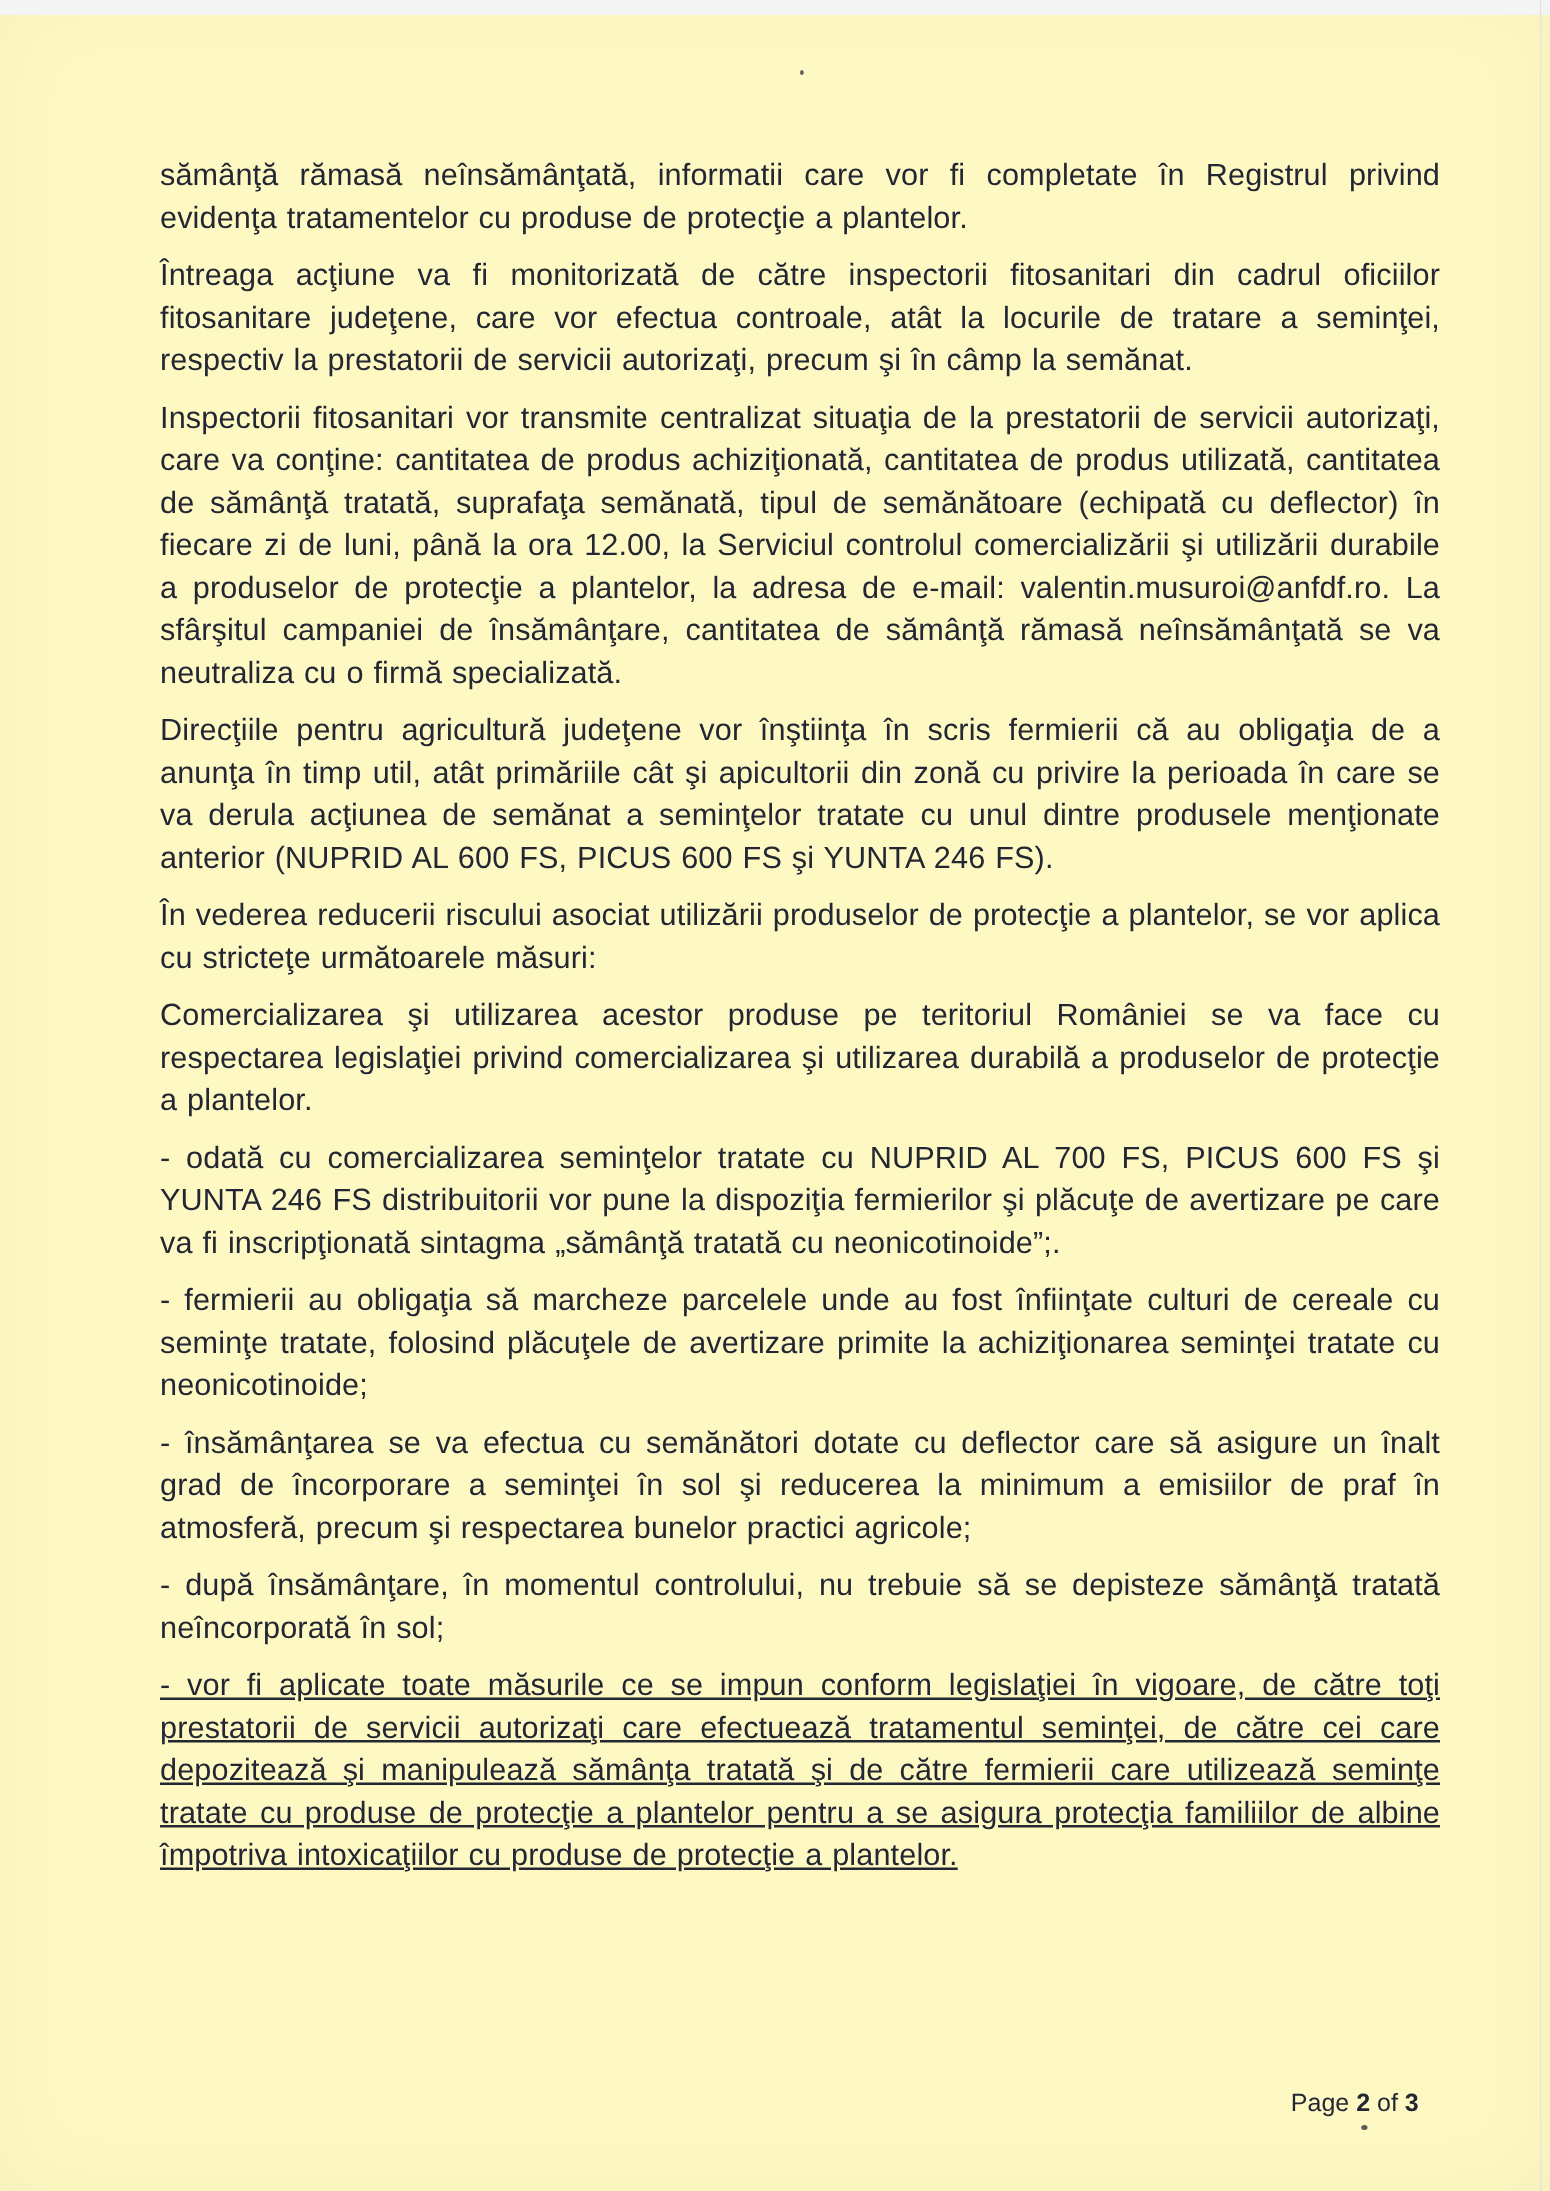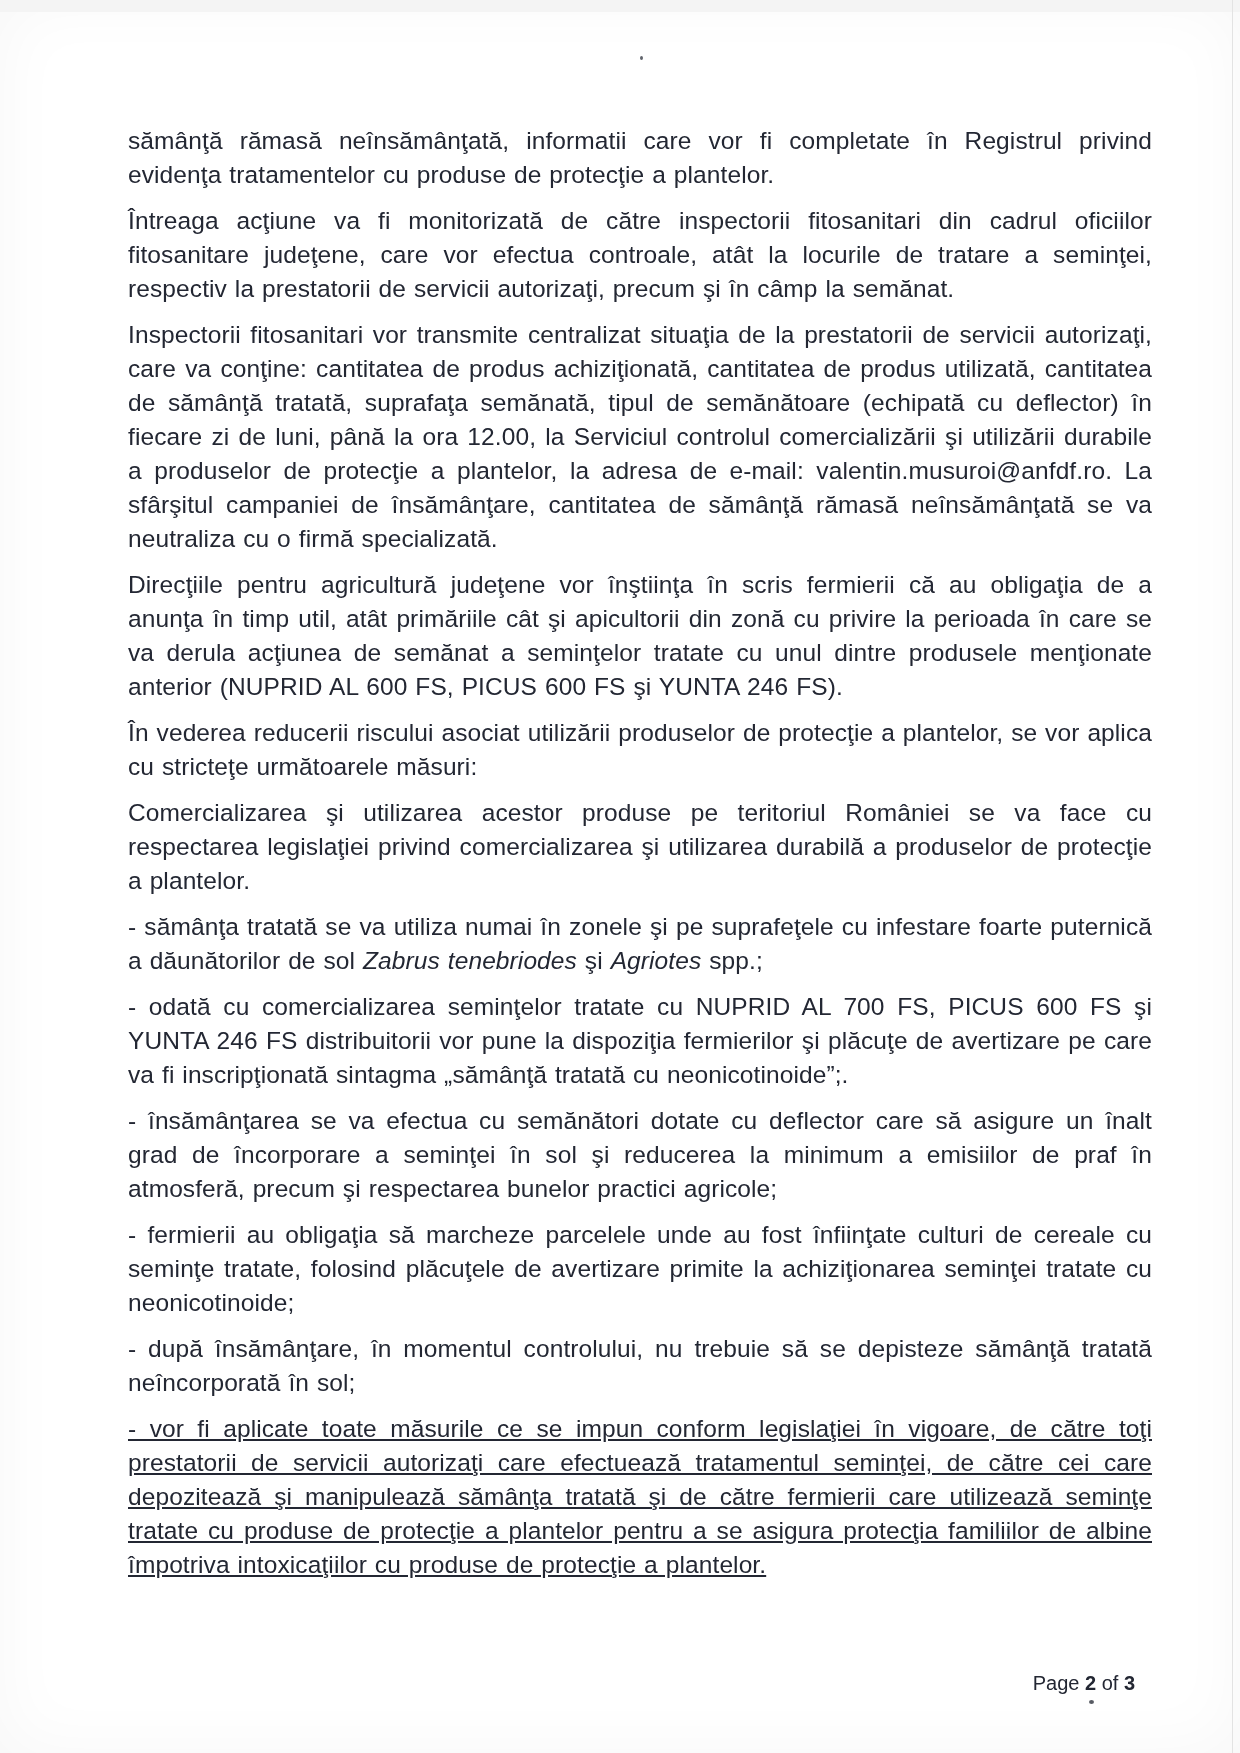--- a/index.html
+++ b/index.html
@@ -5,21 +5,21 @@
   html, body {
     margin: 0;
     padding: 0;
     background: #e9e9e9;
   }
   .scan-page {
     position: relative;
     width: 1240px;
     height: 1753px;
     margin: 0 auto;
-    background: #ffffff;
+    background: #fef9c3;
     box-shadow: inset 0 0 70px rgba(0,0,0,0.035);
     overflow: hidden;
     font-family: "Liberation Sans", "DejaVu Sans", sans-serif;
     color: #232733;
   }
   
   .edge-line-right {
     position: absolute;
     top: 0;
     left: 1232px;
@@ -78,22 +78,21 @@
   <div class="speck speck-b"></div>
 
   <div class="doc-body">
     <p class="para">sămânţă rămasă neînsămânţată, informatii care vor fi completate în Registrul privind evidenţa tratamentelor cu produse de protecţie a plantelor.</p>
     <p class="para">Întreaga acţiune va fi monitorizată de către inspectorii fitosanitari din cadrul oficiilor fitosanitare judeţene, care vor efectua controale, atât la locurile de tratare a seminţei, respectiv la prestatorii de servicii autorizaţi, precum şi în câmp la semănat.</p>
     <p class="para">Inspectorii fitosanitari vor transmite centralizat situaţia de la prestatorii de servicii autorizaţi, care va conţine: cantitatea de produs achiziţionată, cantitatea de produs utilizată, cantitatea de sămânţă tratată, suprafaţa semănată, tipul de semănătoare (echipată cu deflector) în fiecare zi de luni, până la ora 12.00, la Serviciul controlul comercializării şi utilizării durabile a produselor de protecţie a plantelor, la adresa de e-mail: valentin.musuroi@anfdf.ro. La sfârşitul campaniei de însămânţare, cantitatea de sămânţă rămasă neînsămânţată se va neutraliza cu o firmă specializată.</p>
     <p class="para">Direcţiile pentru agricultură judeţene vor înştiinţa în scris fermierii că au obligaţia de a anunţa în timp util, atât primăriile cât şi apicultorii din zonă cu privire la perioada în care se va derula acţiunea de semănat a seminţelor tratate cu unul dintre produsele menţionate anterior (NUPRID AL 600 FS, PICUS 600 FS şi YUNTA 246 FS).</p>
     <p class="para">În vederea reducerii riscului asociat utilizării produselor de protecţie a plantelor, se vor aplica cu stricteţe următoarele măsuri:</p>
     <p class="para">Comercializarea şi utilizarea acestor produse pe teritoriul României se va face cu respectarea legislaţiei privind comercializarea şi utilizarea durabilă a produselor de protecţie a plantelor.</p>
 
-    <p class="para"><span>- sămânţa tratată se va utiliza numai în zonele şi pe suprafeţele cu infestare foarte puternică a dăunătorilor de sol </span><i>Zabrus tenebriodes</i><span> şi </span><i>Agriotes</i><span> spp.;</span></p>
     <p class="para">- odată cu comercializarea seminţelor tratate cu NUPRID AL 700 FS, PICUS 600 FS şi YUNTA 246 FS distribuitorii vor pune la dispoziţia fermierilor şi plăcuţe de avertizare pe care va fi inscripţionată sintagma „sămânţă tratată cu neonicotinoide”;.</p>
+    <p class="para">- fermierii au obligaţia să marcheze parcelele unde au fost înfiinţate culturi de cereale cu seminţe tratate, folosind plăcuţele de avertizare primite la achiziţionarea seminţei tratate cu neonicotinoide;</p>
     <p class="para">- însămânţarea se va efectua cu semănători dotate cu deflector care să asigure un înalt grad de încorporare a seminţei în sol şi reducerea la minimum a emisiilor de praf în atmosferă, precum şi respectarea bunelor practici agricole;</p>
-    <p class="para">- fermierii au obligaţia să marcheze parcelele unde au fost înfiinţate culturi de cereale cu seminţe tratate, folosind plăcuţele de avertizare primite la achiziţionarea seminţei tratate cu neonicotinoide;</p>
     <p class="para">- după însămânţare, în momentul controlului, nu trebuie să se depisteze sămânţă tratată neîncorporată în sol;</p>
     <p class="para">- vor fi aplicate toate măsurile ce se impun conform legislaţiei în vigoare, de către toţi prestatorii de servicii autorizaţi care efectuează tratamentul seminţei, de către cei care depozitează şi manipulează sămânţa tratată şi de către fermierii care utilizează seminţe tratate cu produse de protecţie a plantelor pentru a se asigura protecţia familiilor de albine împotriva intoxicaţiilor cu produse de protecţie a plantelor.</p>
   </div>
 
   <div class="page-footer"><span>Page </span><b>2</b><span> of </span><b>3</b></div>
 </div>
 
 </body></html>

